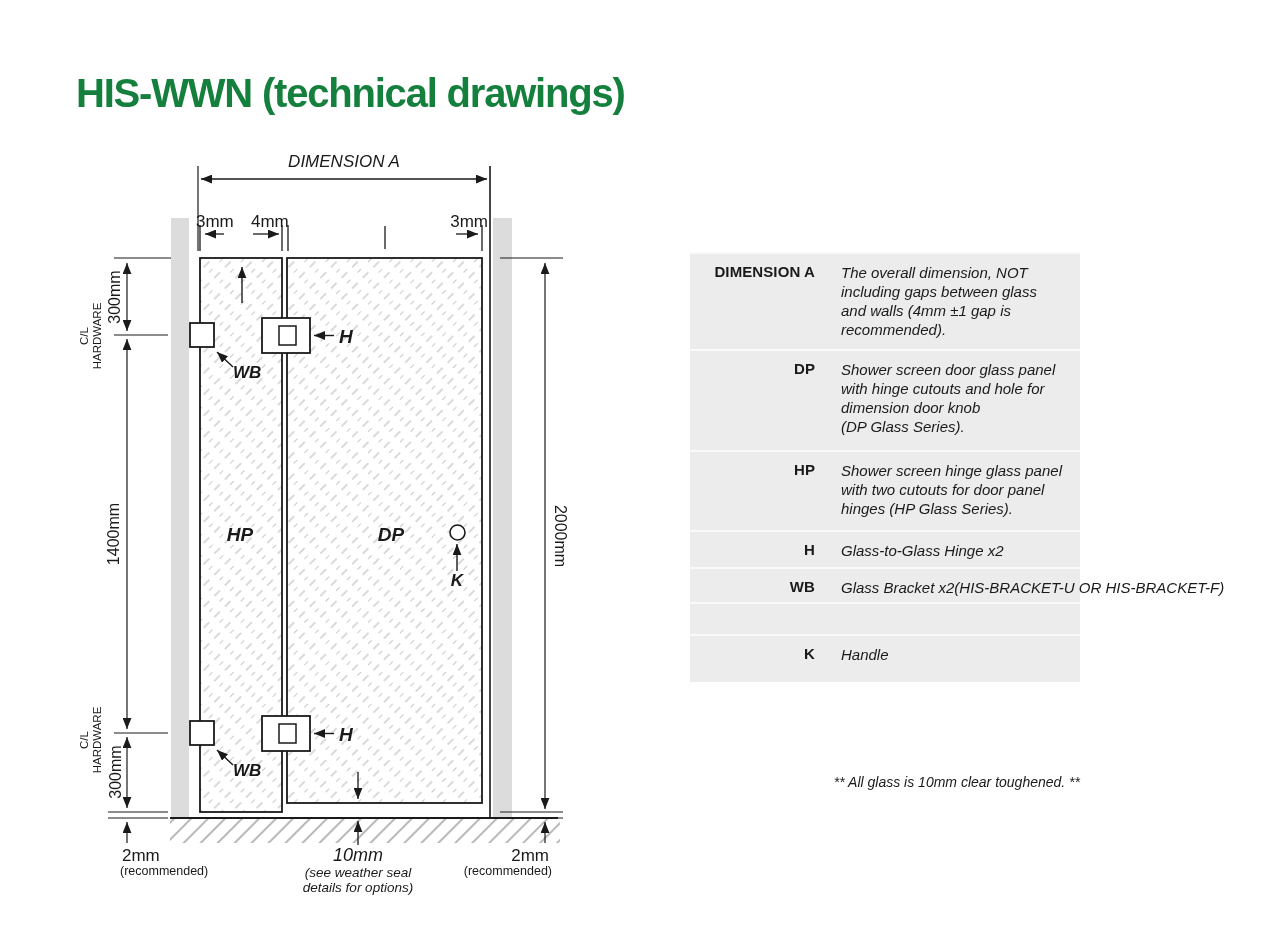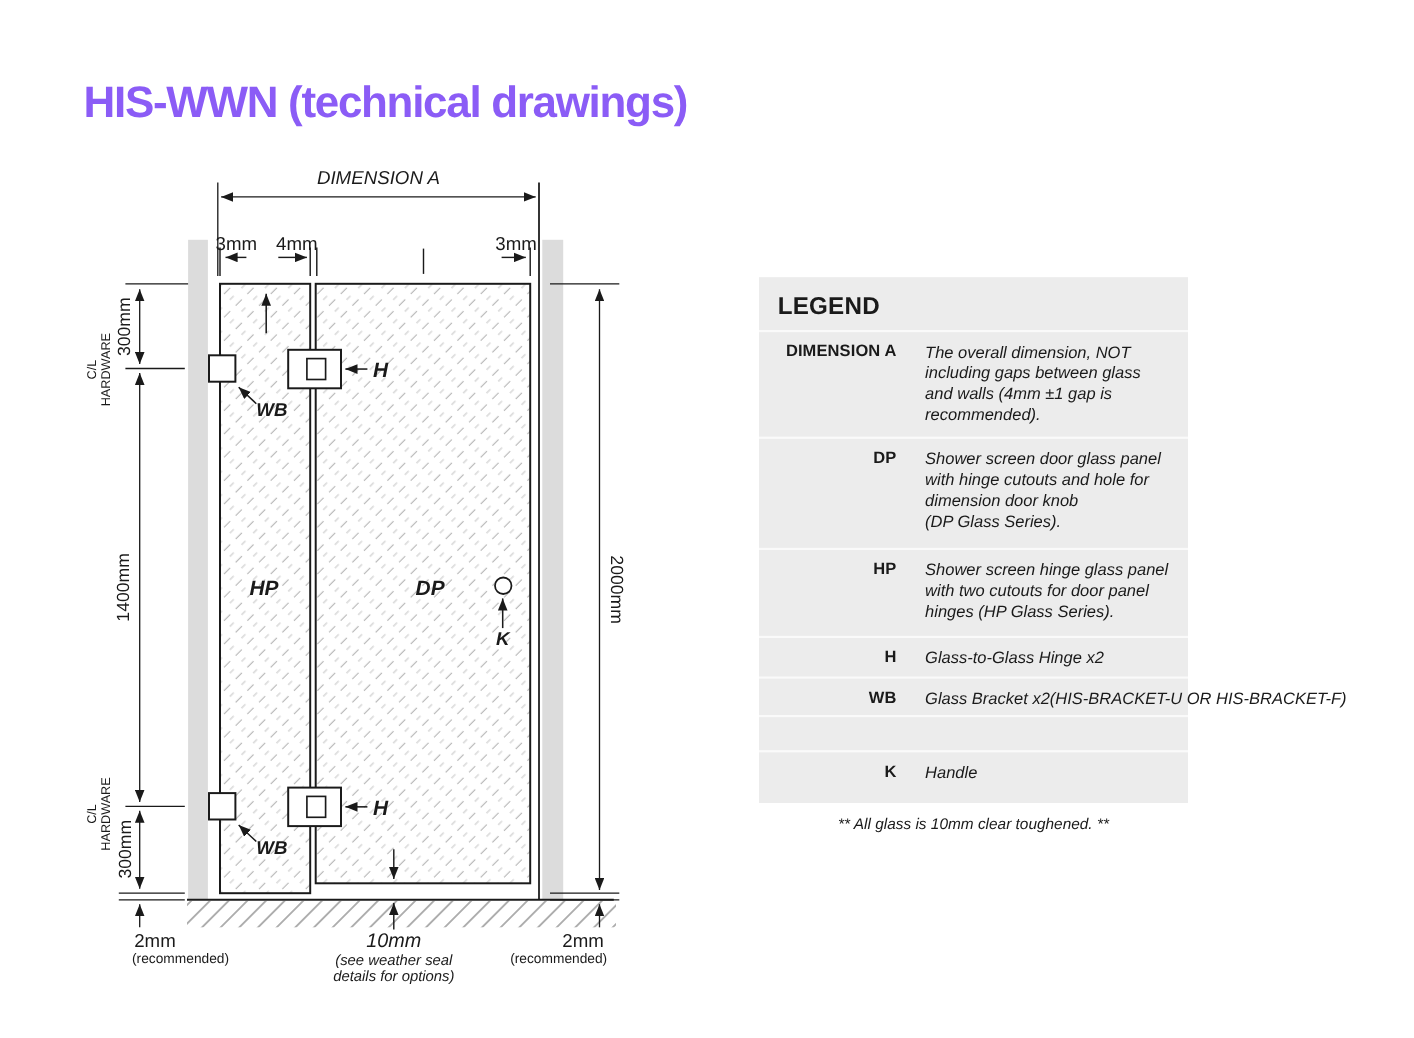--- a/index.html
+++ b/index.html
@@ -2,39 +2,39 @@
 <html><head>
 <meta charset="utf-8">
 <style>
   html,body{margin:0;padding:0;}
   body{
     width:1285px;height:944px;position:relative;background:#ffffff;
     font-family:"Liberation Sans",sans-serif;color:#1a1a1a;overflow:hidden;
   }
   .title{
     position:absolute;left:76px;top:72px;font-size:40px;font-weight:bold;
-    letter-spacing:-1.2px;color:#8b5cf6;white-space:nowrap;line-height:42px;
+    letter-spacing:-1.2px;color:#15803d;white-space:nowrap;line-height:42px;
   }
   .drawing-svg{position:absolute;left:0;top:0;}
   svg text{fill:#1a1a1a;font-family:"Liberation Sans",sans-serif;}
   .legend{
     position:absolute;left:690px;top:252px;width:390px;background:#ececec;
   }
   .lg-header{height:48px;box-sizing:border-box;padding:13px 0 0 17px;
     font-size:22px;font-weight:bold;letter-spacing:.2px;}
   .lg-row{display:flex;box-sizing:border-box;border-top:2px solid #fafafa;}
   .lg-term{flex:none;width:125px;text-align:right;font-weight:bold;font-size:15px;
     padding-top:9px;letter-spacing:.1px;}
   .lg-desc{margin-left:26px;width:236px;font-size:15px;line-height:19px;
     padding-top:9px;white-space:pre-line;font-style:italic;}
   .lg-desc.nowrap{white-space:nowrap;width:auto;overflow:visible;}
   .r0{height:97px}.r1{height:101px}.r2{height:80px}.r3{height:37px}
   .r4{height:35px}.r5{height:32px}.r6{height:48px}
   .legend-note{
-    position:absolute;left:690px;top:741px;width:390px;text-align:center;
+    position:absolute;left:690px;top:774px;width:390px;text-align:right;
     font-style:italic;font-size:14px;color:#1a1a1a;
   }
 </style>
 </head>
 <body>
 
 <div class="title">HIS-WWN (technical drawings)</div>
 
 <svg class="drawing-svg" width="1285" height="944" viewBox="0 0 1285 944">
   <defs>
@@ -145,21 +145,20 @@
   <line x1="233" y1="765" x2="217" y2="750" stroke="#1a1a1a" stroke-width="1.4" marker-end="url(#ah)"></line>
   <text x="233" y="776" font-size="17" font-weight="bold" font-style="italic">WB</text>
 
   <line x1="334" y1="335.5" x2="314" y2="335.5" stroke="#1a1a1a" stroke-width="1.4" marker-end="url(#ah)"></line>
   <text x="339" y="343" font-size="19" font-weight="bold" font-style="italic">H</text>
   <line x1="334" y1="733.5" x2="314" y2="733.5" stroke="#1a1a1a" stroke-width="1.4" marker-end="url(#ah)"></line>
   <text x="339" y="741" font-size="19" font-weight="bold" font-style="italic">H</text>
 </svg>
 
 <div class="legend">
-  <div class="lg-header">LEGEND</div>
 
   <div class="lg-row r0">
     <div class="lg-term">DIMENSION A</div>
     <div class="lg-desc">The overall dimension, NOT
 including gaps between glass
 and walls (4mm ±1 gap is
 recommended).</div>
   </div>
   <div class="lg-row r1">
     <div class="lg-term">DP</div>

